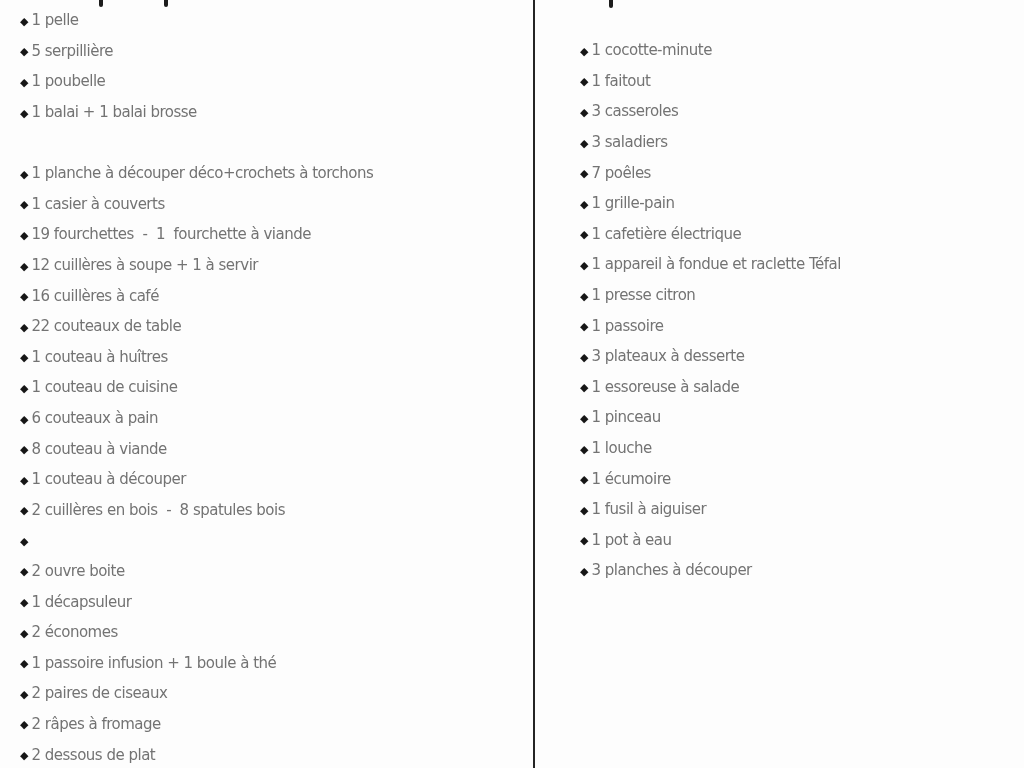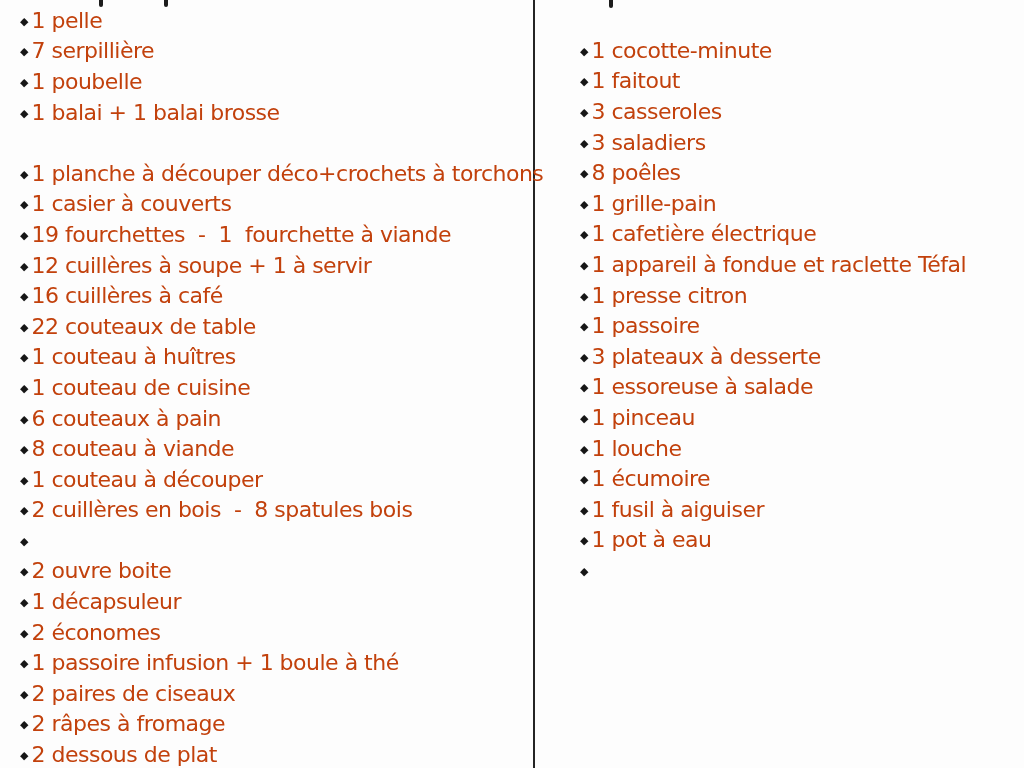--- a/index.html
+++ b/index.html
@@ -26,43 +26,43 @@
   .column-left{left:20px;width:505px;}
   .column-right{left:580px;top:35px;width:434px;}
 
   .row{height:30.6px;display:flex;align-items:center;}
   .row.gap-above{margin-top:30.6px;}
   .bullet{
     font-size:11px;line-height:1;margin-right:3px;
     position:relative;top:1px;color:#161616;
   }
   .row-text{
-    font-size:22px;letter-spacing:-0.5px;white-space:pre;
-    color:#c2410c;
+    font-size:15px;letter-spacing:-0.5px;white-space:pre;
+    color:#737373;
   }
 </style>
 </head>
 <body>
 
 <div class="page">
 
   <div class="divider"></div>
 
   <div class="frag frag-1"></div>
   <div class="frag frag-2"></div>
   <div class="frag frag-3"></div>
 
   <div class="column column-left">
     <div class="row">
         <span class="bullet">◆</span>
         <span class="row-text">1 pelle</span>
       </div>
     <div class="row">
         <span class="bullet">◆</span>
-        <span class="row-text">7 serpillière</span>
+        <span class="row-text">5 serpillière</span>
       </div>
     <div class="row">
         <span class="bullet">◆</span>
         <span class="row-text">1 poubelle</span>
       </div>
     <div class="row">
         <span class="bullet">◆</span>
         <span class="row-text">1 balai + 1 balai brosse</span>
       </div>
     <div class="row gap-above">
@@ -158,21 +158,21 @@
     <div class="row">
         <span class="bullet">◆</span>
         <span class="row-text">3 casseroles</span>
       </div>
     <div class="row">
         <span class="bullet">◆</span>
         <span class="row-text">3 saladiers</span>
       </div>
     <div class="row">
         <span class="bullet">◆</span>
-        <span class="row-text">8 poêles</span>
+        <span class="row-text">7 poêles</span>
       </div>
     <div class="row">
         <span class="bullet">◆</span>
         <span class="row-text">1 grille-pain</span>
       </div>
     <div class="row">
         <span class="bullet">◆</span>
         <span class="row-text">1 cafetière électrique</span>
       </div>
     <div class="row">
@@ -210,16 +210,17 @@
     <div class="row">
         <span class="bullet">◆</span>
         <span class="row-text">1 fusil à aiguiser</span>
       </div>
     <div class="row">
         <span class="bullet">◆</span>
         <span class="row-text">1 pot à eau</span>
       </div>
     <div class="row">
         <span class="bullet">◆</span>
+        <span class="row-text">3 planches à découper</span>
       </div>
   </div>
 
 </div>
 
 </body></html>

